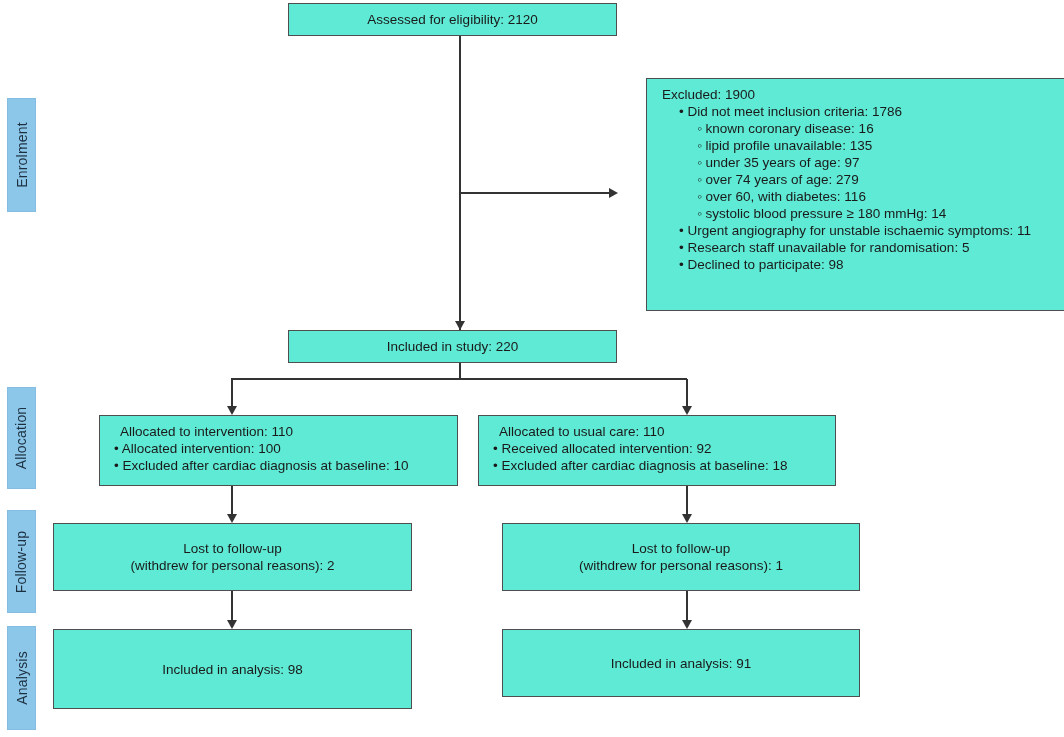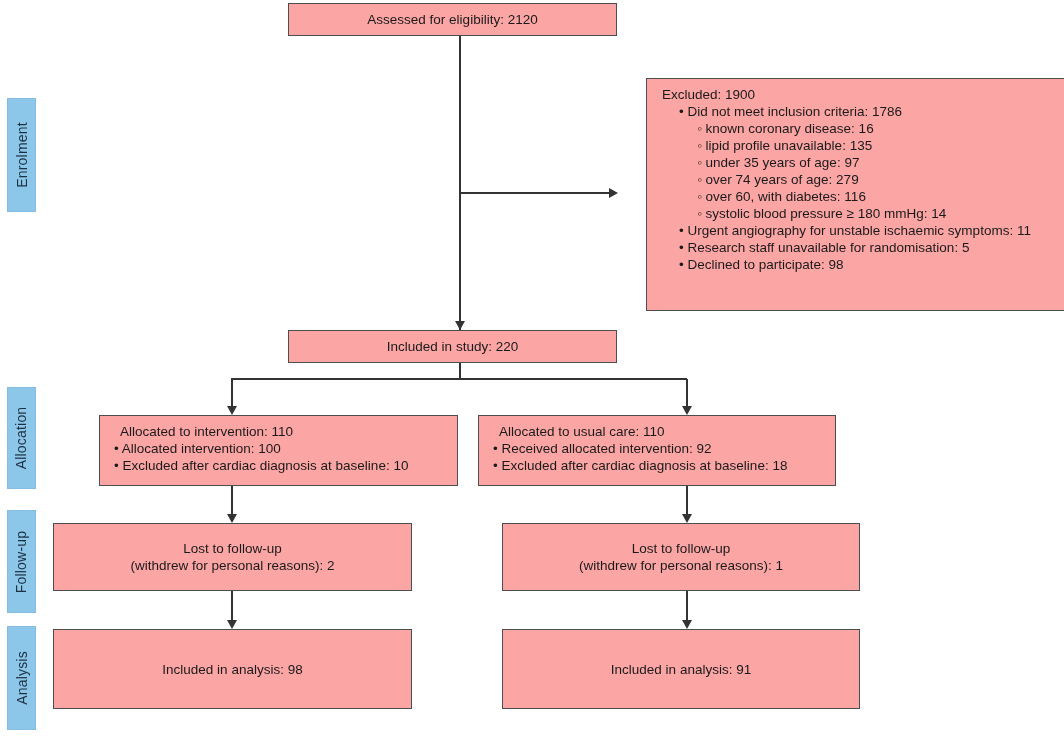--- a/index.html
+++ b/index.html
@@ -29,21 +29,21 @@
     transform: rotate(-90deg);
     white-space: nowrap;
     font-size: 14px;
     color: #1d3040;
     letter-spacing: 0.2px;
   }
 
   
   .box {
     position: absolute;
-    background: #fca5a5;
+    background: #5eead4;
     border: 1.5px solid #4e4e4e;
     box-sizing: border-box;
     font-size: 13.5px;
     line-height: 17px;
   }
   .box.center {
     display: flex;
     flex-direction: column;
     align-items: center;
     justify-content: center;
@@ -160,17 +160,17 @@
 
   <div class="box center" style="left:502px;top:523px;width:358px;height:68px;">
     <span>Lost to follow-up</span>
     <span>(withdrew for personal reasons): 1</span>
   </div>
 
   <div class="box center" style="left:53px;top:629px;width:359px;height:80px;">
     <span>Included in analysis: 98</span>
   </div>
 
-  <div class="box center" style="left:502px;top:629px;width:358px;height:80px;">
+  <div class="box center" style="left:502px;top:629px;width:358px;height:68px;">
     <span>Included in analysis: 91</span>
   </div>
 
 </div>
 
 </body></html>

